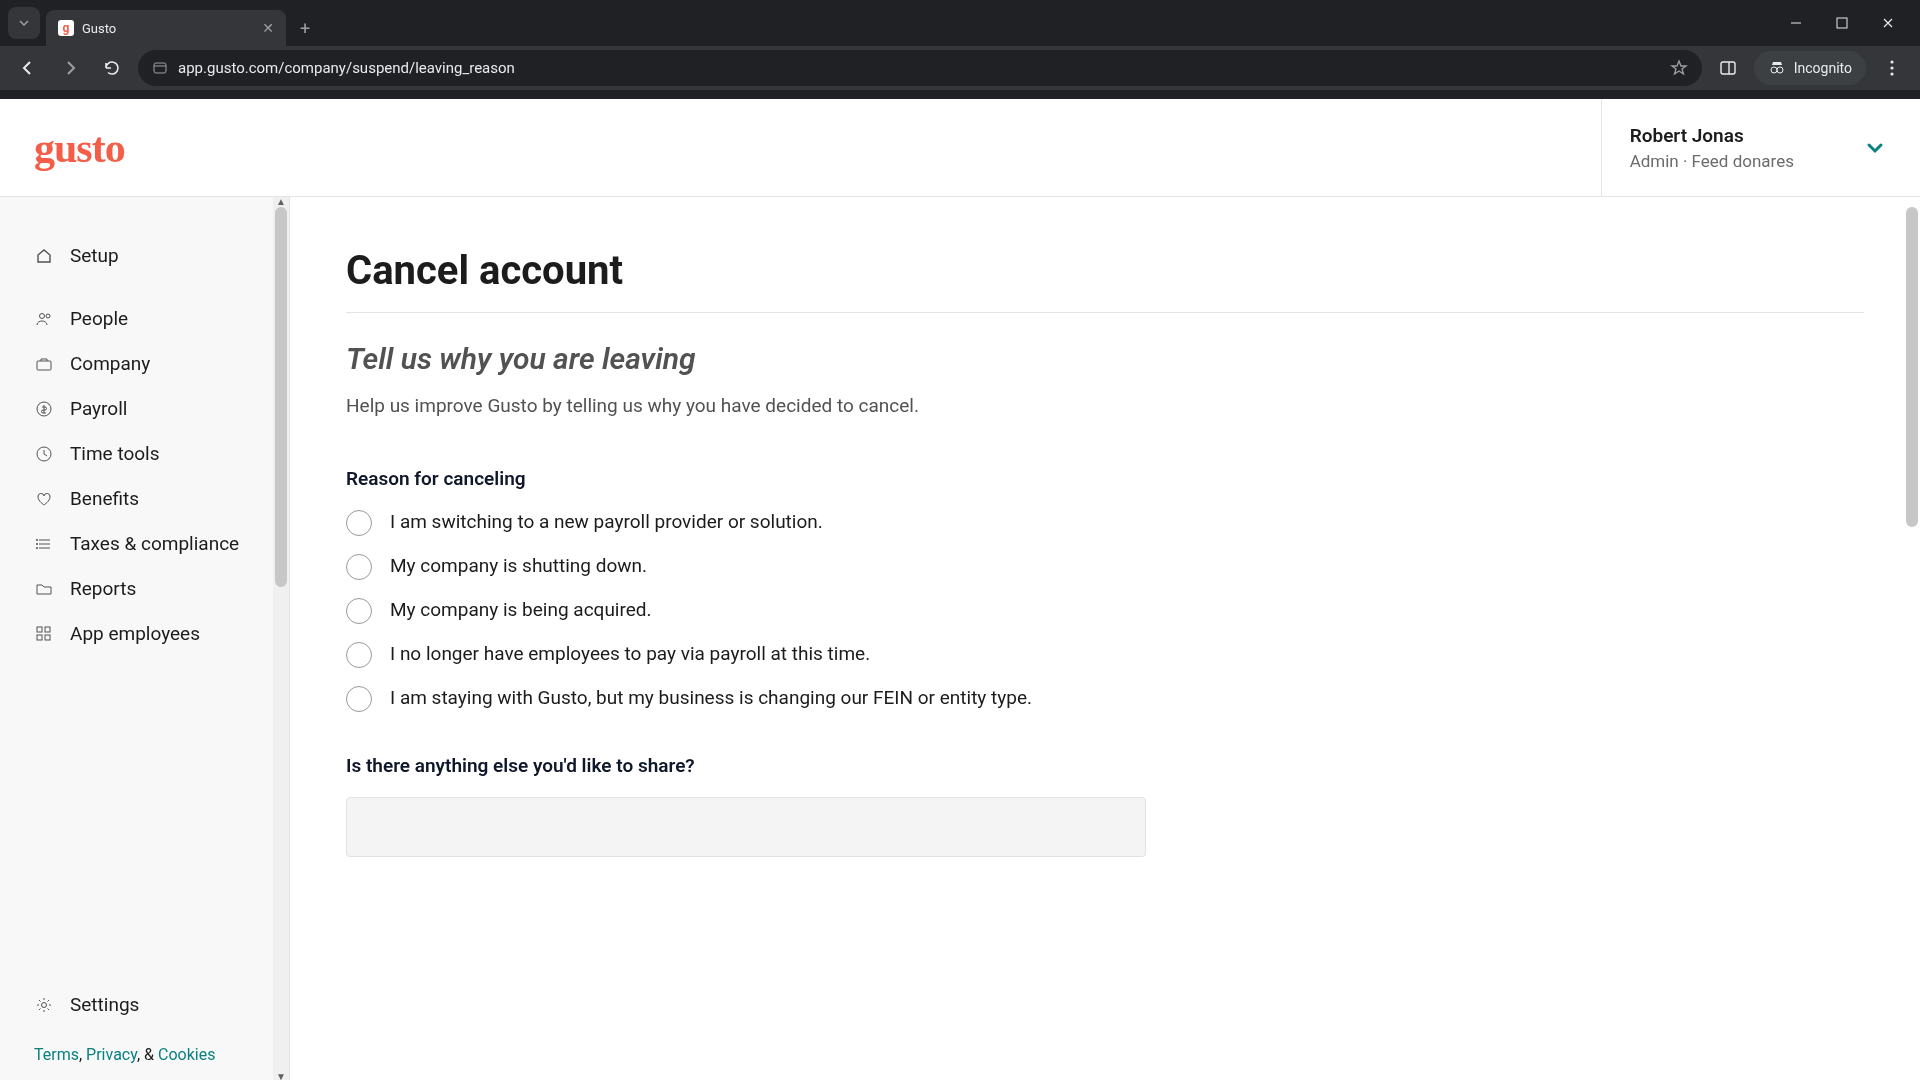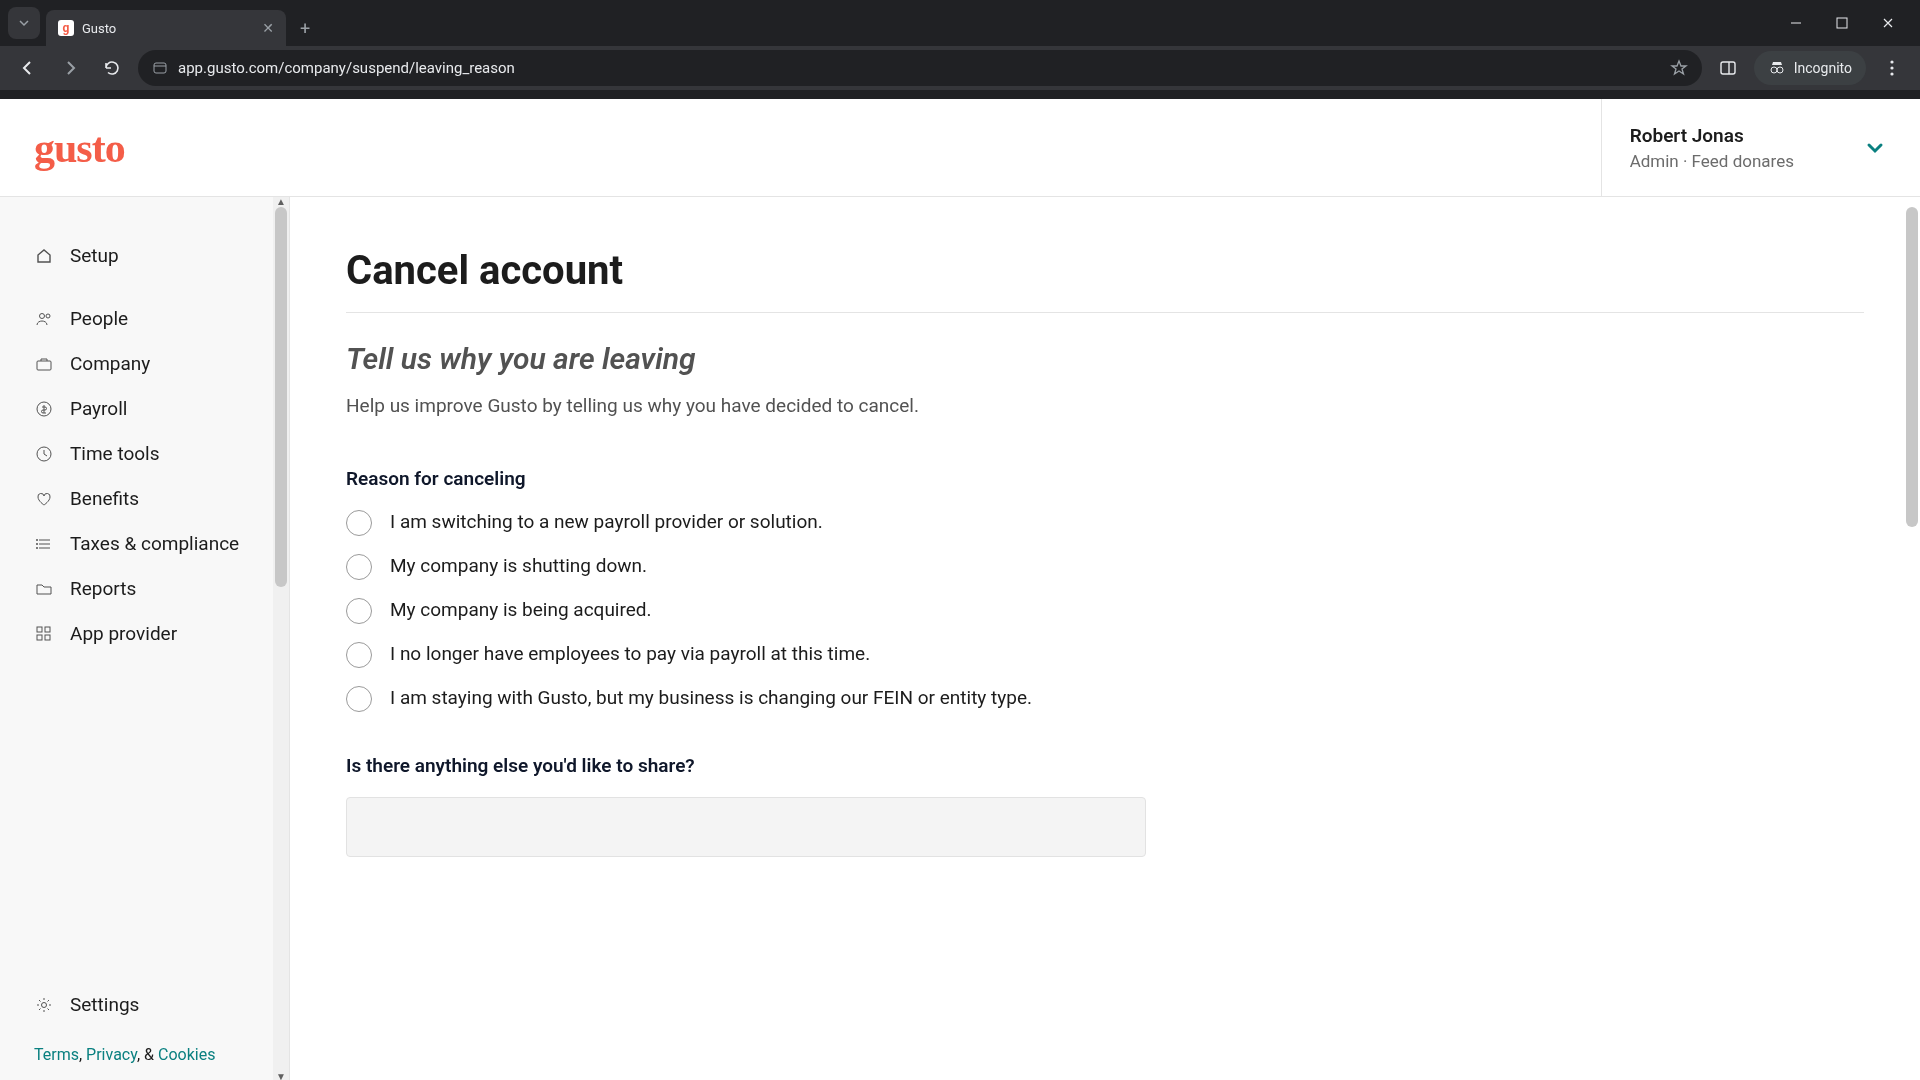--- a/index.html
+++ b/index.html
@@ -247,21 +247,21 @@
     </div>
     <div class="nav-item">
       <span class="nav-icon">
           <svg width="18" height="18" viewBox="0 0 18 18">
             <rect x="2" y="2" width="5" height="5" stroke="#525252" fill="none"></rect>
             <rect x="10" y="2" width="5" height="5" stroke="#525252" fill="none"></rect>
             <rect x="2" y="10" width="5" height="5" stroke="#525252" fill="none"></rect>
             <rect x="10" y="10" width="5" height="5" stroke="#525252" fill="none"></rect>
           </svg>
         </span>
-      <span>App provider</span>
+      <span>App employees</span>
     </div>
     <div class="nav-spacer"></div>
     <div class="nav-item">
       <span class="nav-icon">
           <svg width="18" height="18" viewBox="0 0 18 18">
             <circle cx="9" cy="9" r="2.5" stroke="#525252" fill="none"></circle>
             <path d="M9 2v2M9 14v2M2 9h2M14 9h2M4 4l1.5 1.5M12.5 12.5L14 14M14 4l-1.5 1.5M5.5 12.5L4 14" stroke="#525252"></path>
           </svg>
         </span>
       <span>Settings</span>

